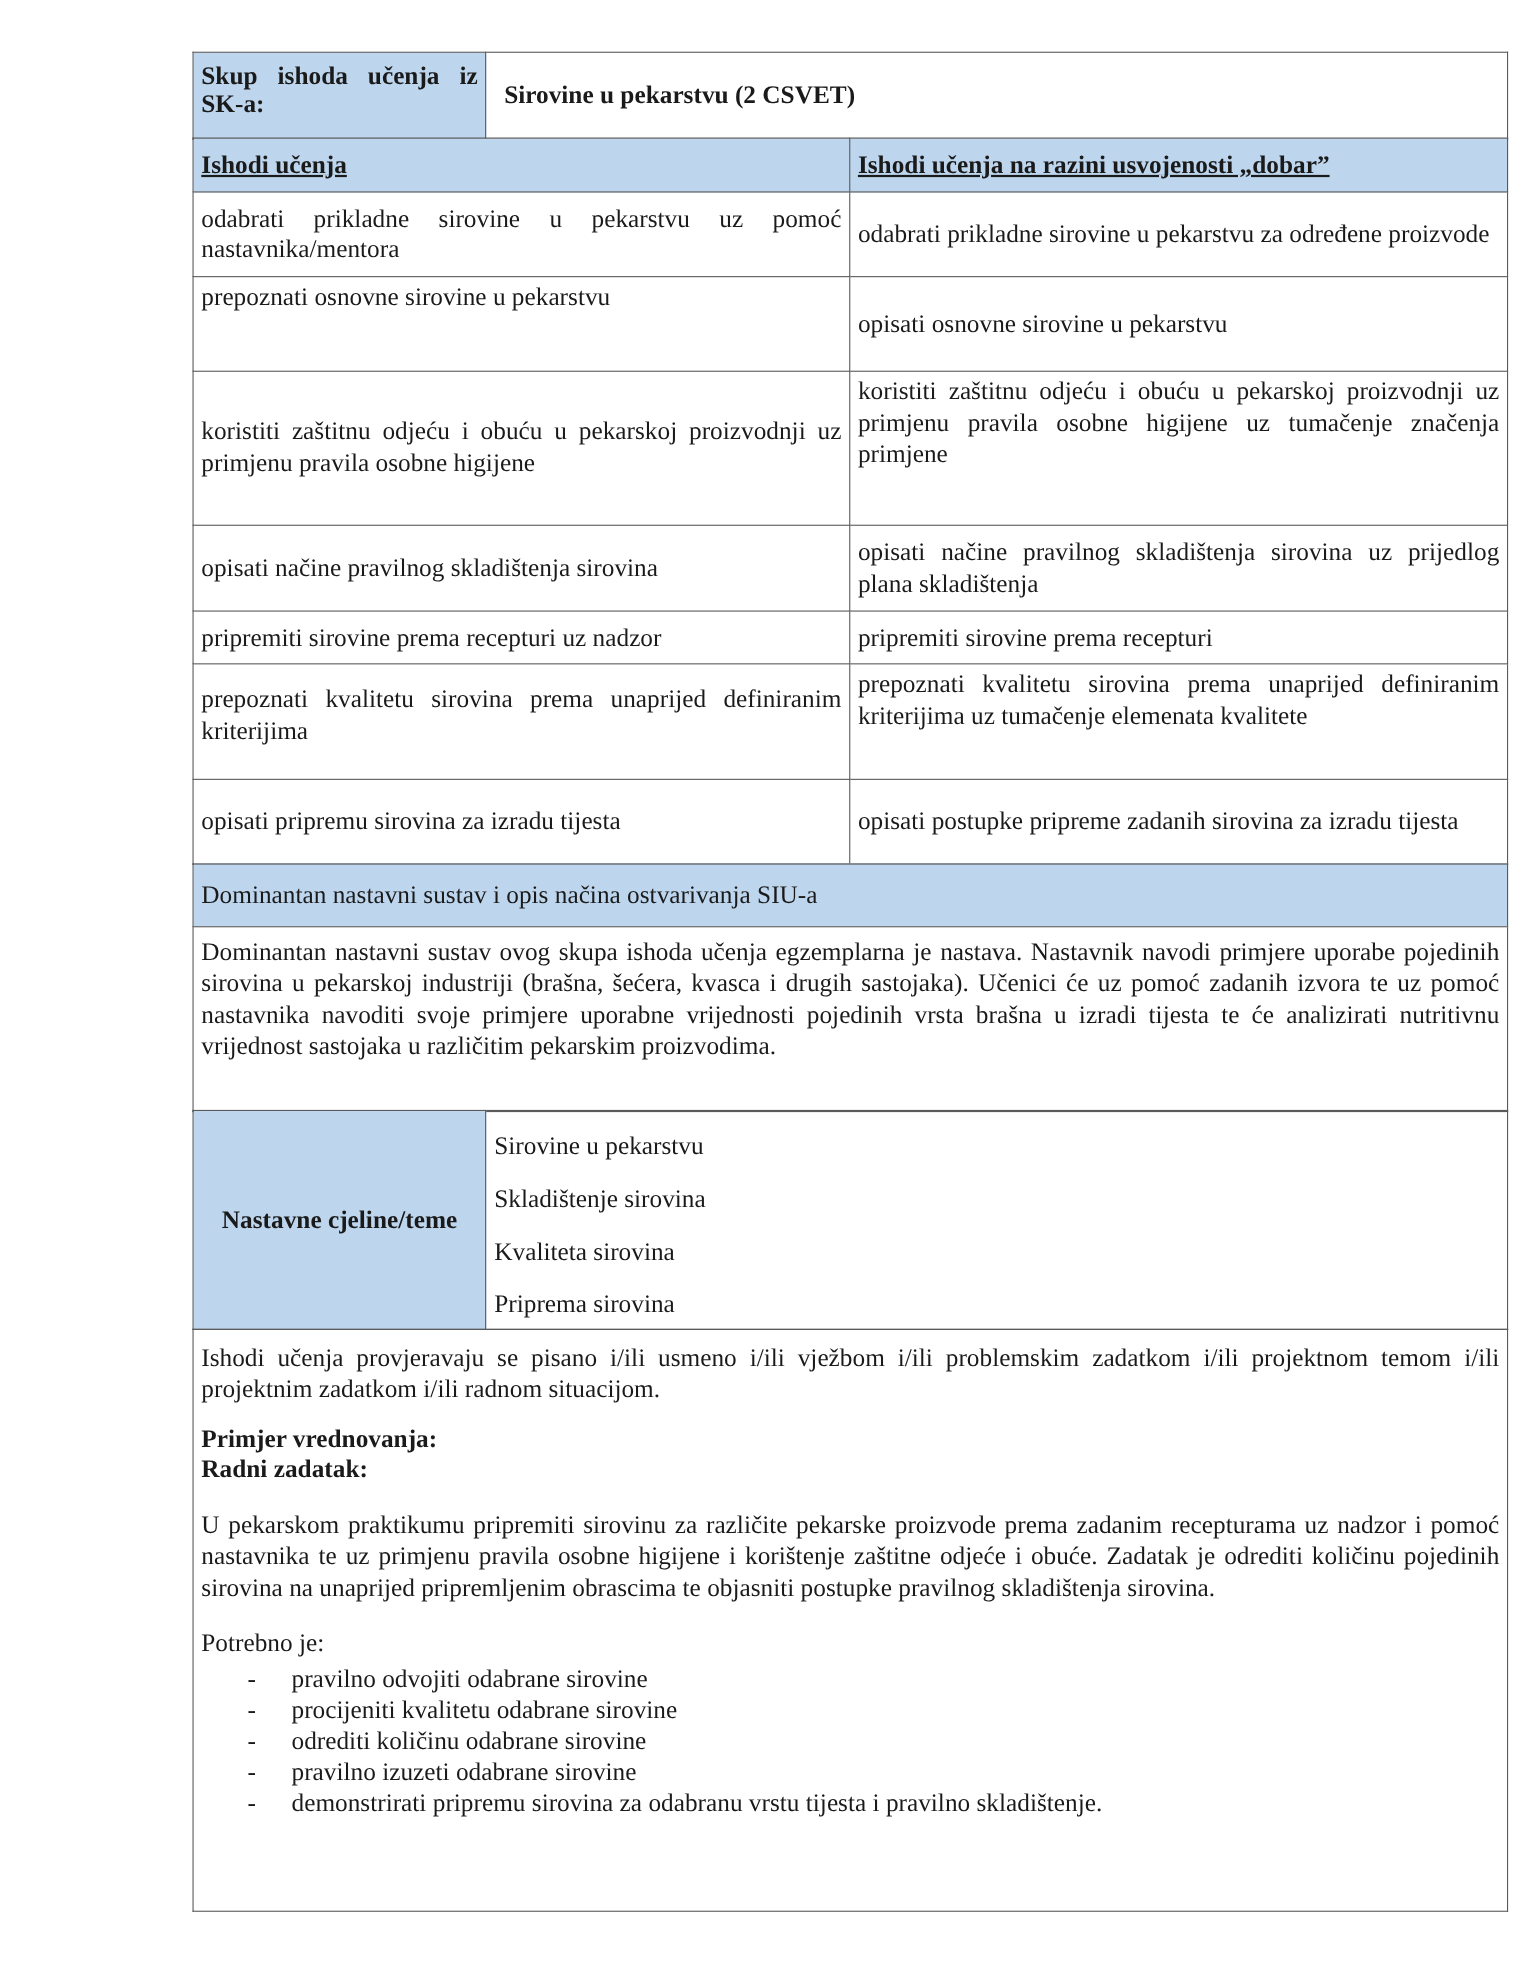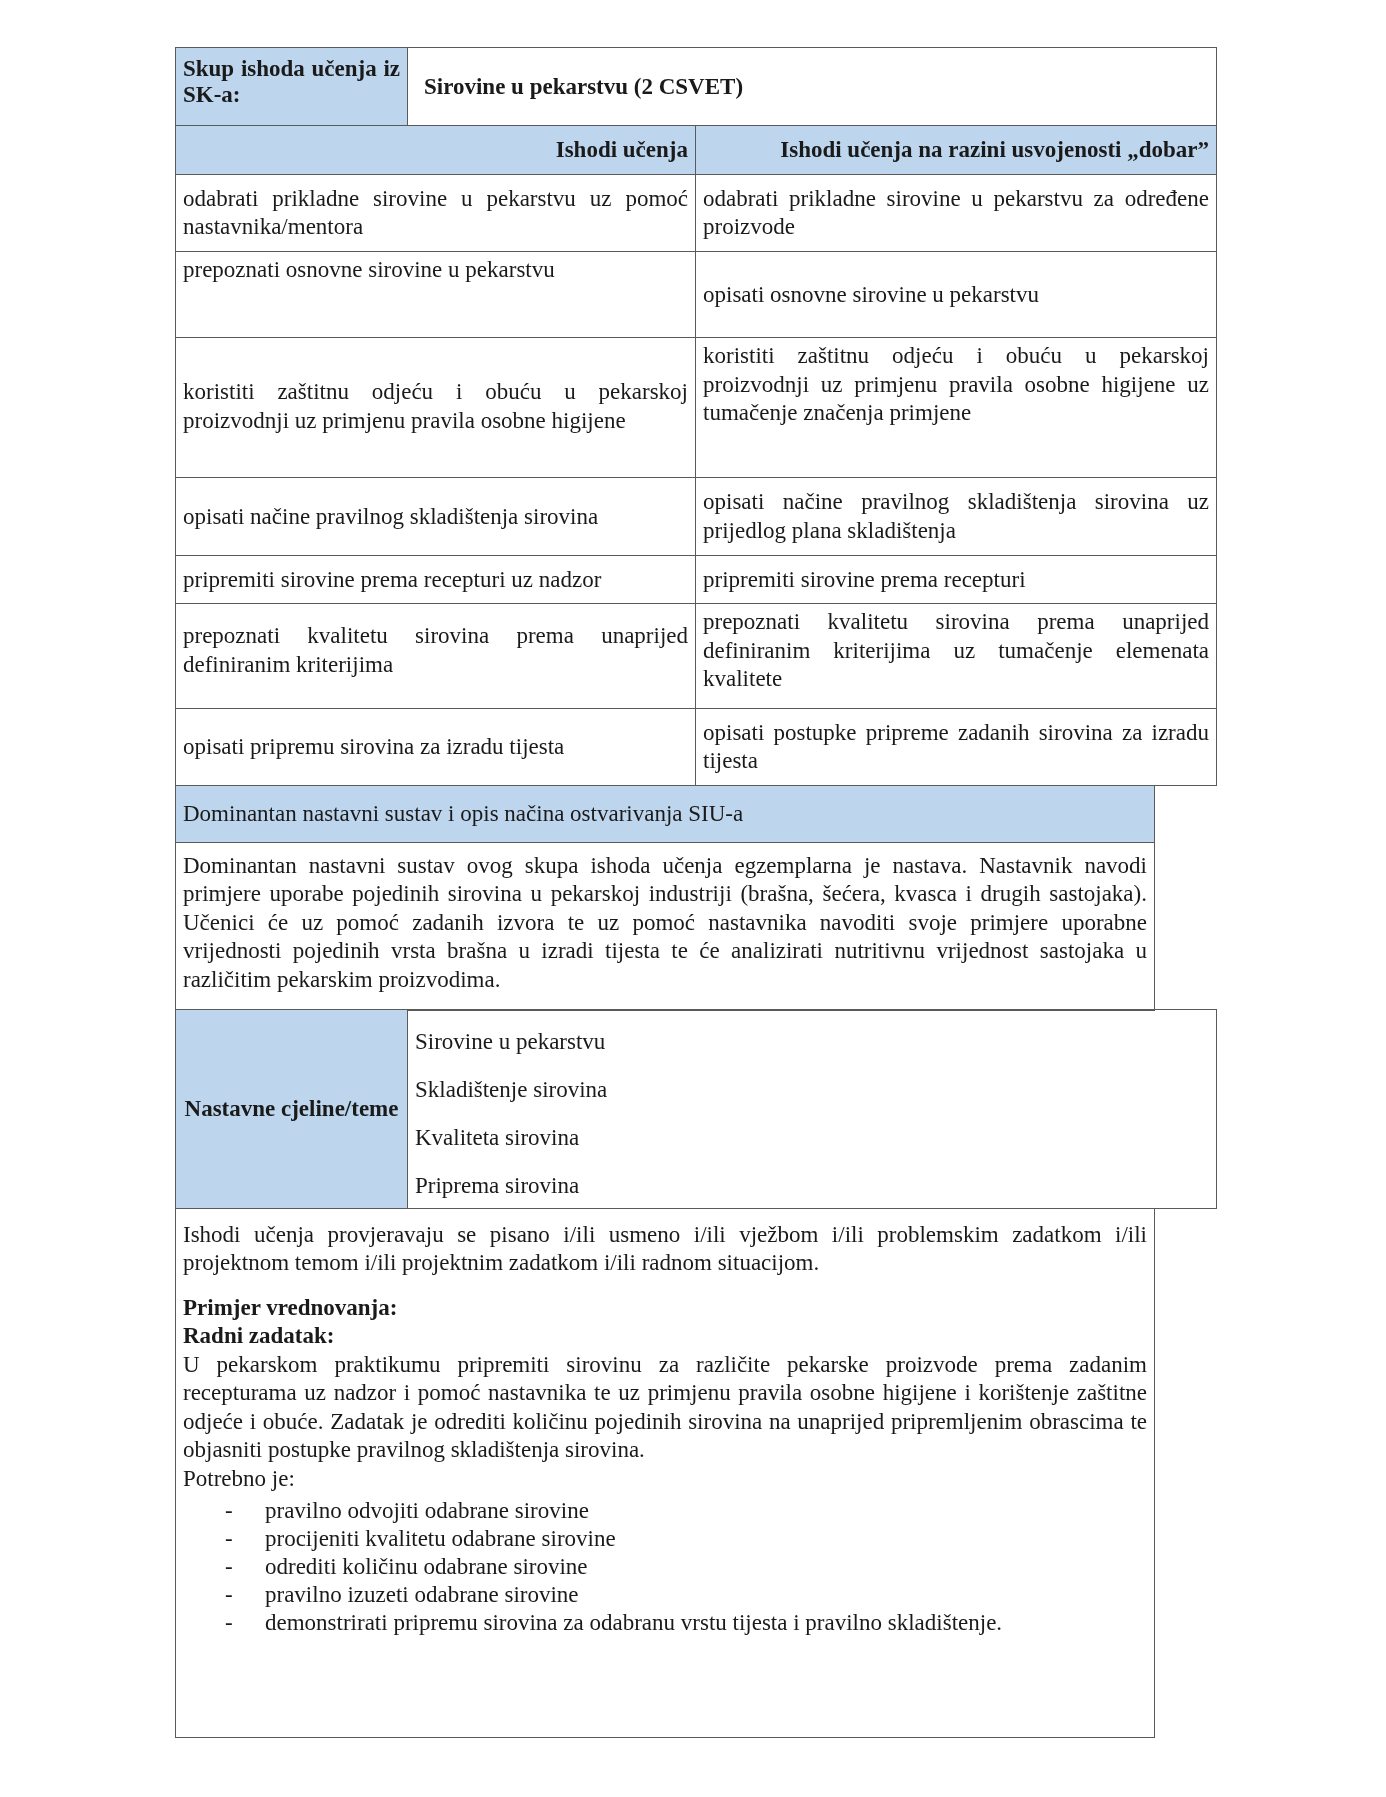--- a/index.html
+++ b/index.html
@@ -2,33 +2,33 @@
 <html><head>
 <meta charset="utf-8">
 <style>
   html, body { margin: 0; padding: 0; background: #ffffff; }
   body { width: 1386px; height: 1797px; position: relative; overflow: hidden; }
   .doc {
     position: absolute; left: 175px; top: 47px; width: 1041px;
     font-family: "Liberation Serif", "DejaVu Serif", serif;
     color: #1a1a1a; font-size: 23px; line-height: 28.5px;
   }
-  table { border-collapse: collapse; width: 980px; table-layout: fixed; }
+  table { border-collapse: collapse; width: 1196px; table-layout: fixed; }
   td { border: 1.6px solid #5a5a5a; padding: 4px 7px; vertical-align: top; text-align: justify; }
   .blue { background: #bdd6ee; }
   .bold { font-weight: bold; }
   .vmid { vertical-align: middle; }
   .rtitle td { height: 66px; }
   .title-text { font-weight: bold; padding-left: 16px; vertical-align: middle; }
-  .hdr td { height: 40px; vertical-align: middle; font-weight: bold; text-align: right; }
+  .hdr td { height: 40px; vertical-align: middle; font-weight: bold; text-align: left; text-decoration: underline; }
   .just-last { text-align-last: left; }
   p { margin: 0; }
   .gap { margin-top: 16px; }
   .gap2 { }
-  .gap3 { margin-top: 0; }
+  .gap3 { margin-top: 22px; }
   ul.dash { list-style: none; margin: 4px 0 0 0; padding: 0 0 0 42px; }
   ul.dash li { position: relative; padding-left: 40px; line-height: 28px; }
   ul.dash li .dash-glyph { position: absolute; left: 0; top: 0; }
   .topics div { line-height: 36px; margin-top: 12px; }
 </style>
 </head>
 <body>
 
 <div class="doc">
 

